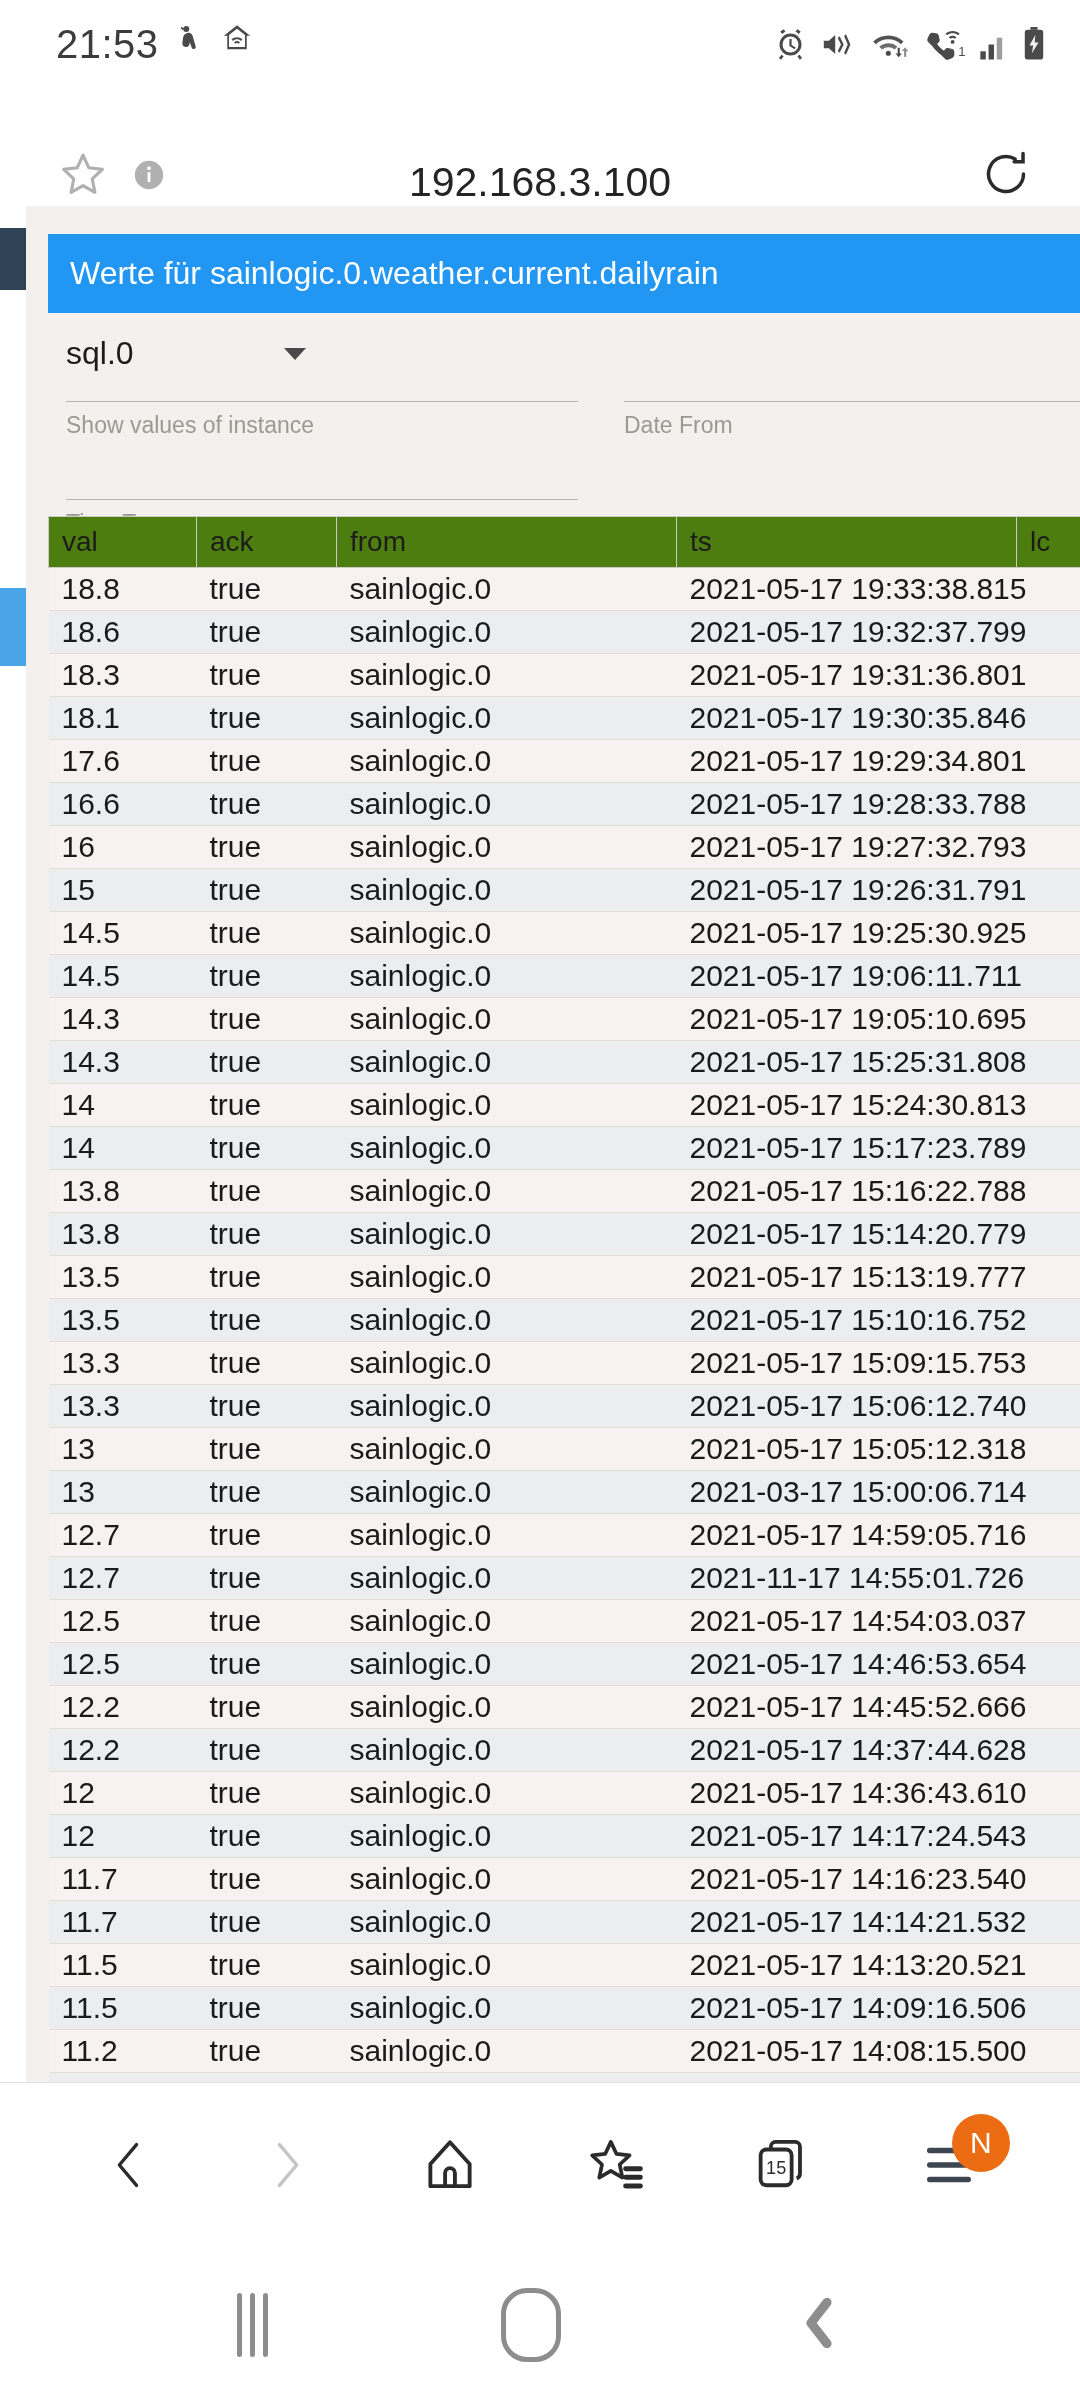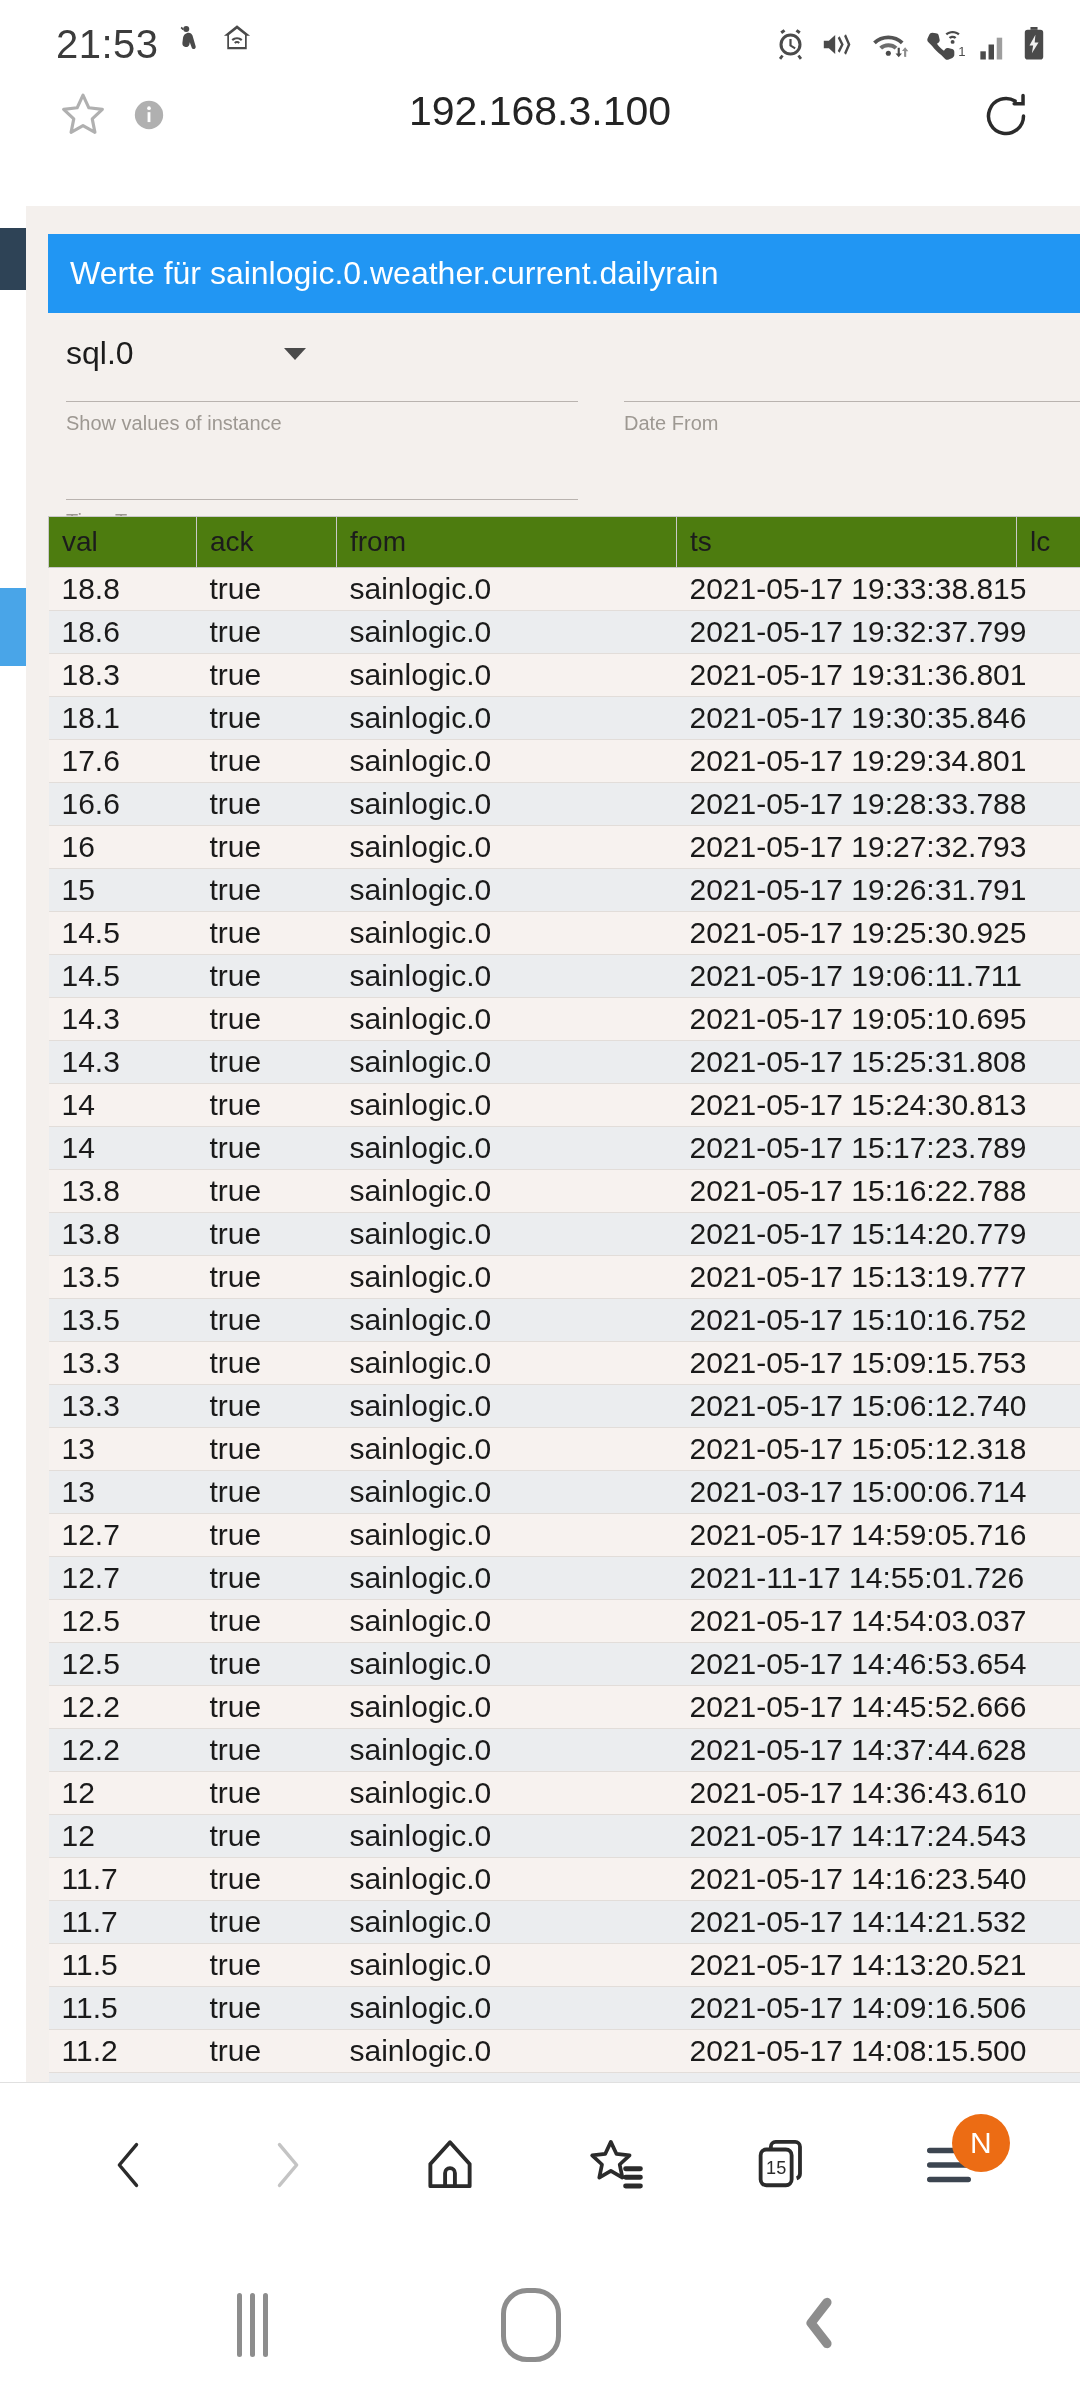--- a/index.html
+++ b/index.html
@@ -23,21 +23,21 @@
   .sb-left { display:flex; align-items:flex-start; gap:16px; }
   .sb-clock { font-size:40px; color:#3c3c3c; letter-spacing:0.5px; }
   .sb-right { display:flex; align-items:center; gap:13px; }
   .sb-ic { color:#4a4a4a; display:flex; align-items:center; }
 
   
   .urlbar {
     height:118px;
     background:#ffffff;
     display:flex;
-    align-items:flex-start;
+    align-items:flex-end;
     padding:0 46px 0 56px;
     position:relative;
     gap:25px;
   }
   .url-left { display:flex; align-items:center; gap:22px; }
   .url-text {
     position:absolute;
     left:0; right:0;
     text-align:center;
     font-size:41px;
@@ -93,21 +93,21 @@
   .caret {
     width:0;height:0;
     border-left:11px solid transparent;
     border-right:11px solid transparent;
     border-top:12px solid #4a4a4a;
   }
 
   .field { position:absolute; }
   .field .line { border-bottom:1px solid #b9b3af; width:100%; }
   .field .lab {
-    font-size:20px; color:#9d9892;
+    font-size:23px; color:#9d9892;
     padding-top:10px; white-space:nowrap;
   }
   .f-instance { left:22px; top:88px; width:512px; }
   .f-datefrom { left:580px; top:88px; width:498px; }
   .f-timeto   { left:22px; top:186px; width:512px; }
 
   .fab {
     position:absolute;
     width:104px; height:104px; border-radius:50%;
     background:#2196f3;

